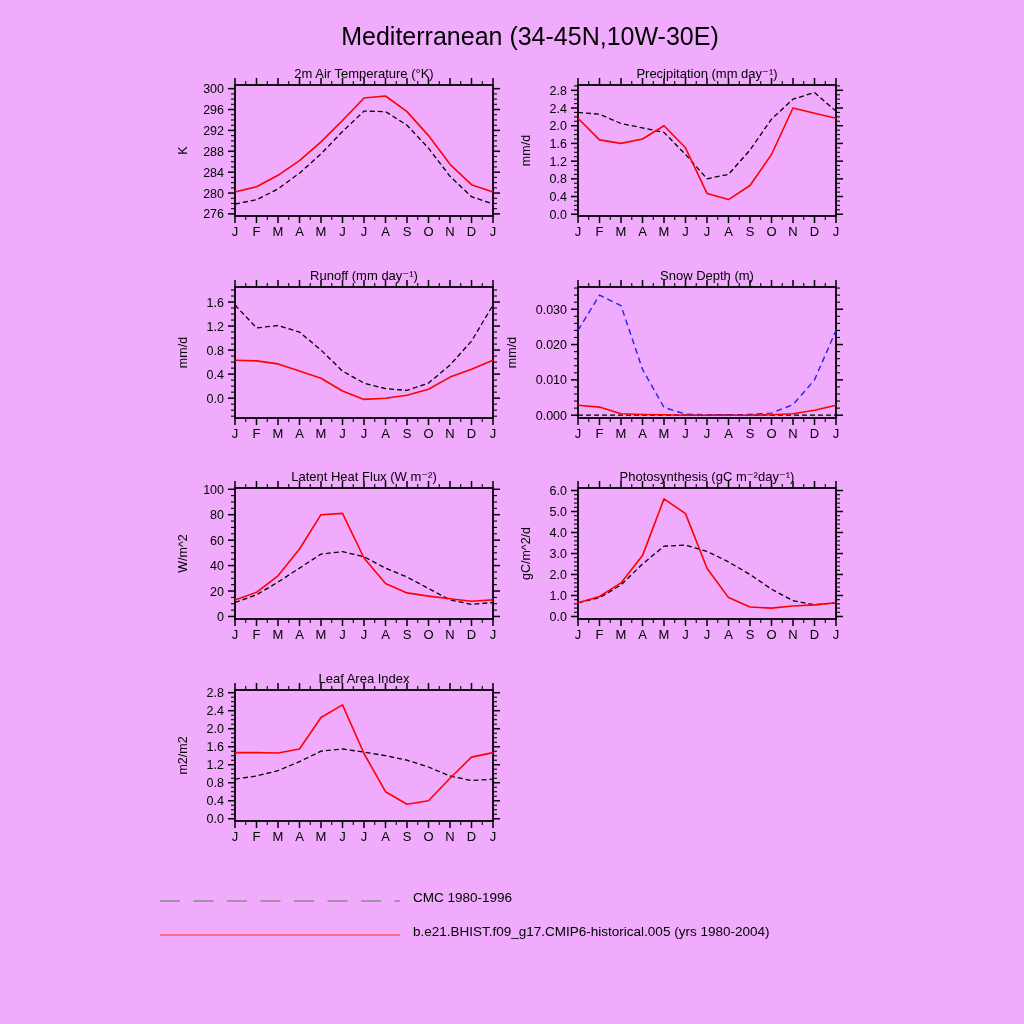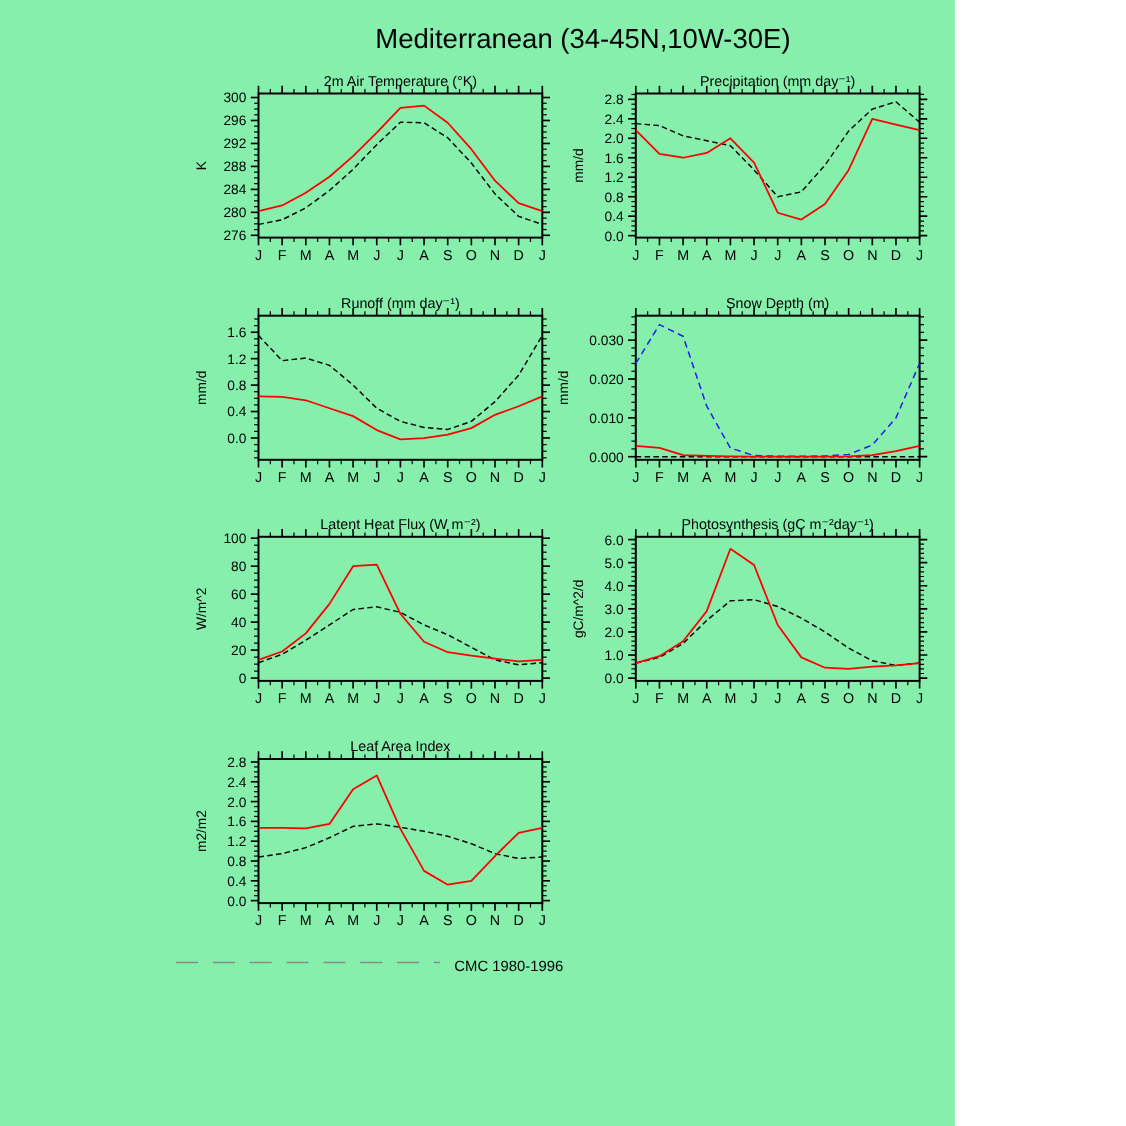--- a/index.html
+++ b/index.html
@@ -1,27 +1,27 @@
 <!DOCTYPE html>
 <html><head>
 <meta charset="utf-8">
 <style>
   html,body{margin:0;padding:0;background:#fff;}
-  .canvas{position:relative;width:868px;height:1024px;background:#86efac;
+  .canvas{position:relative;width:1024px;height:1024px;background:#f0abfc;
           font-family:"Liberation Sans","DejaVu Sans",sans-serif;overflow:hidden;}
   .main-title{position:absolute;top:22px;left:18px;width:1024px;text-align:center;
               font-size:25px;color:#000;letter-spacing:0px;}
   #plots-svg{position:absolute;left:0;top:0;}
   #plots-svg text{fill:#000;font-family:"Liberation Sans","DejaVu Sans",sans-serif;}
   #plots-svg .ctitle{font-size:13px;}
   #plots-svg .ytick{font-size:12.5px;}
   #plots-svg .xtick{font-size:13px;}
   #plots-svg .ylab{font-size:12.5px;}
   .legend{position:absolute;left:160px;top:871px;}
-  .legend-row{display:flex;align-items:flex-start;height:34px;}
+  .legend-row{display:flex;align-items:flex-end;height:34px;}
   .legend-swatch{width:240px;height:8px;flex:none;display:block;}
   .legend-label{margin-left:13px;font-size:13.5px;color:#000;white-space:nowrap;}
 </style>
 </head>
 <body>
 
 <div class="canvas">
   <div class="main-title">Mediterranean (34-45N,10W-30E)</div>
 
   <svg id="plots-svg" width="1024" height="1024">
@@ -917,14 +917,20 @@
       </g>
     </svg>
 
   <div class="legend">
     <div class="legend-row">
       <svg class="legend-swatch" viewBox="0 0 240 8">
           <line x1="0" y1="4" x2="240" y2="4" stroke-width="1.4" stroke="#8a8a8a" stroke-dasharray="20,13.5"></line>
         </svg>
       <span class="legend-label">CMC 1980-1996</span>
     </div>
+    <div class="legend-row">
+      <svg class="legend-swatch" viewBox="0 0 240 8">
+          <line x1="0" y1="4" x2="240" y2="4" stroke-width="1.4" stroke="#ff5c5c"></line>
+        </svg>
+      <span class="legend-label">b.e21.BHIST.f09_g17.CMIP6-historical.005 (yrs 1980-2004)</span>
+    </div>
   </div>
 </div>
 
 </body></html>

